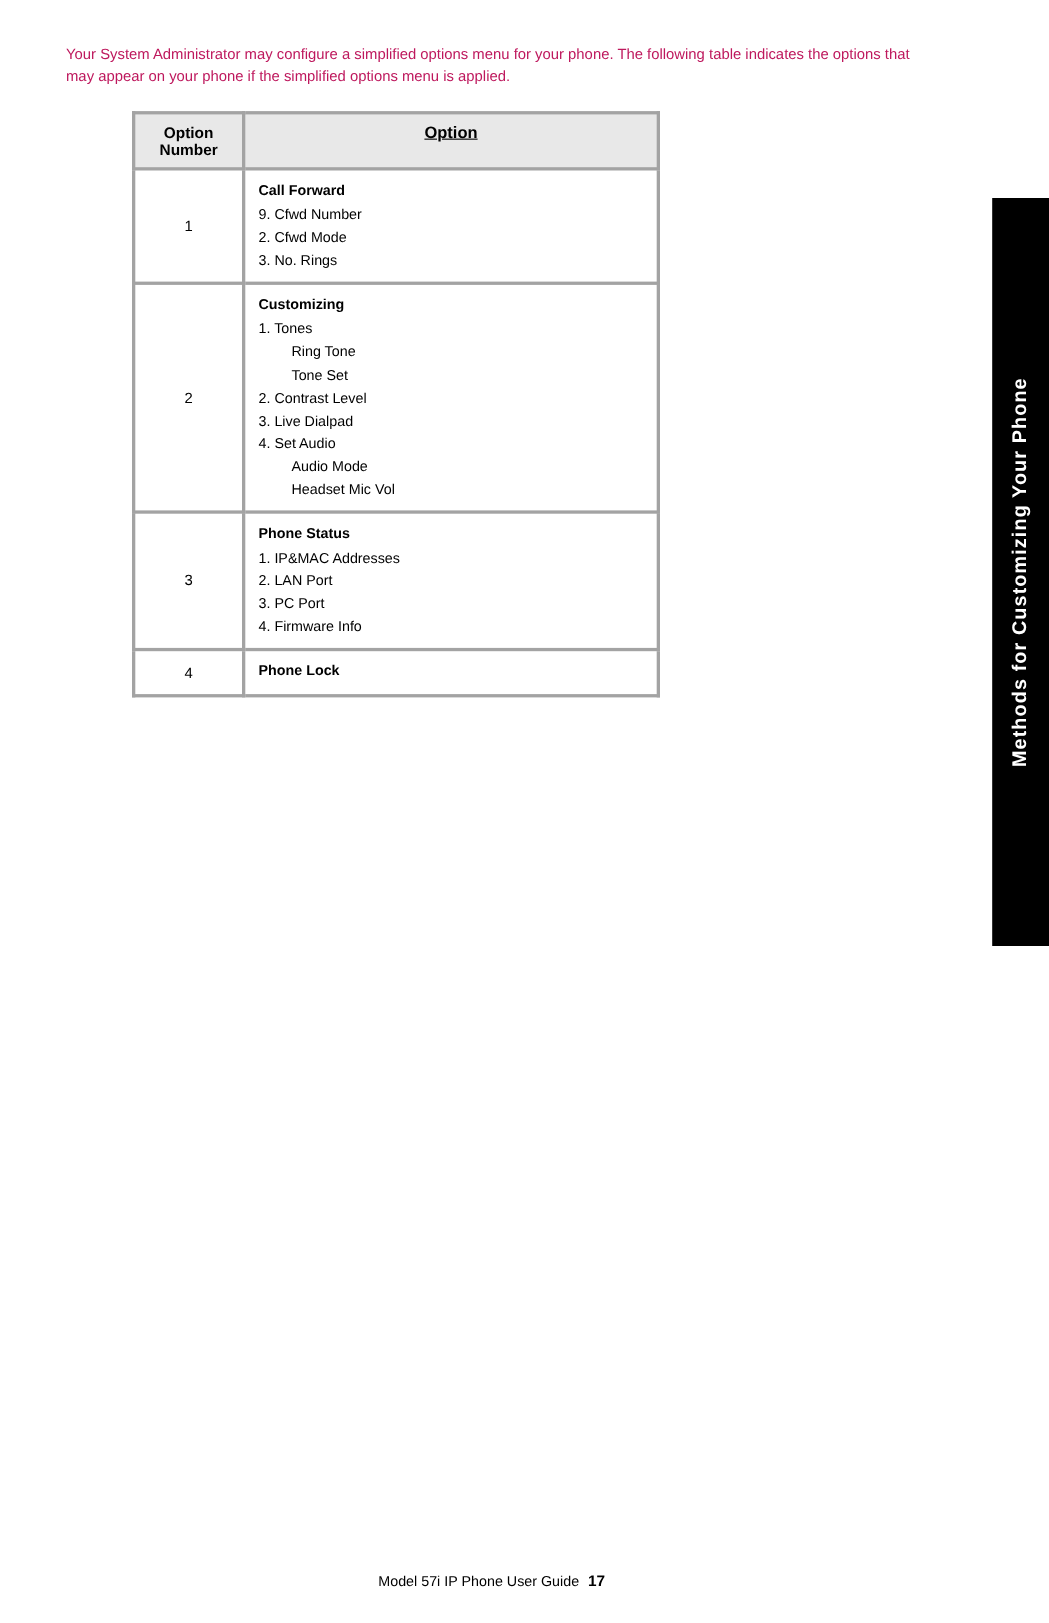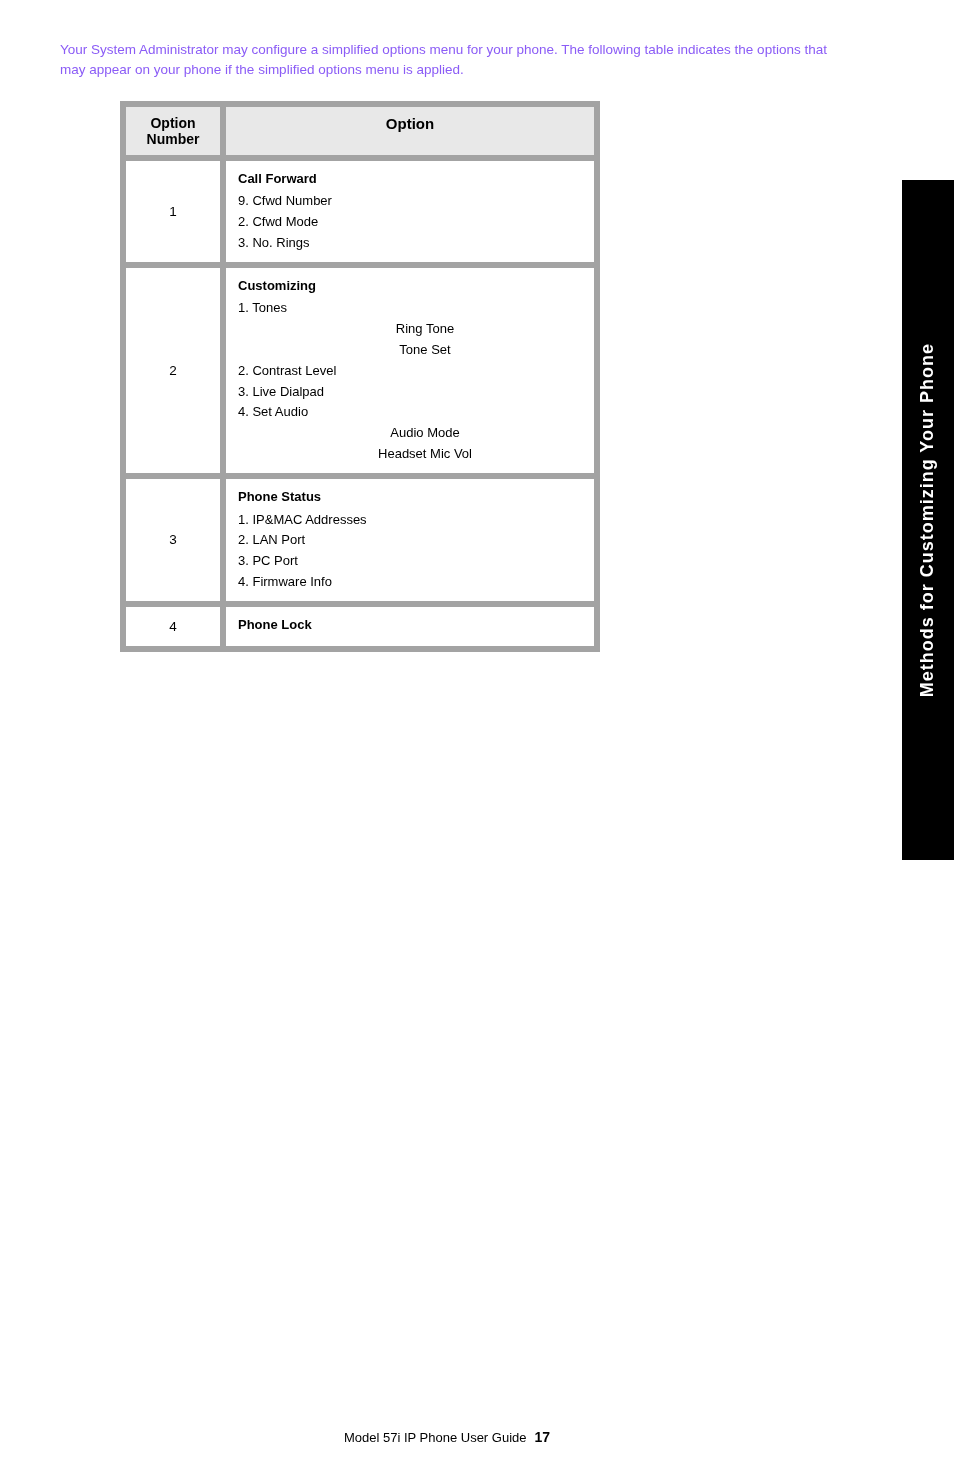--- a/index.html
+++ b/index.html
@@ -29,52 +29,53 @@
       font-size: 15px;
       font-weight: bold;
       margin-bottom: 12px;
       color: #000;
     }
 
     .intro-text {
       font-size: 13.5px;
       line-height: 1.5;
       margin-bottom: 20px;
-      color: #8b5cf6;
+      color: #be185d;
     }
 
     .options-table {
       border-collapse: collapse;
       margin-left: 60px;
       width: 480px;
     }
 
     .options-table th,
     .options-table td {
-      border: 6px solid #a3a3a3;
+      border: 3px solid #a3a3a3;
       padding: 8px 12px;
       vertical-align: top;
       margin-left: 16px;
     }
 
     .options-table thead th {
       background: #e8e8e8;
       font-weight: bold;
       text-align: center;
       font-size: 14px;
     }
 
     .options-table thead th:first-child {
       width: 100px;
       text-align: center;
     }
 
     .options-table thead th:last-child {
       text-align: center;
       font-size: 15px;
+      text-decoration: underline;
     }
 
     .options-table tbody td:first-child {
       text-align: center;
       font-weight: normal;
       font-size: 13.5px;
       vertical-align: middle;
     }
 
     .options-table tbody td:last-child {
@@ -89,21 +90,20 @@
     }
 
     .option-sub {
       display: block;
       padding-left: 0px;
     }
 
     .option-sub-indent {
       display: block;
       padding-left: 30px;
-      text-align: center;
     }
 
     
     .side-tab {
       position: absolute;
       right: 0;
       top: 180px;
       width: 52px;
       height: 680px;
       background: #000000;

